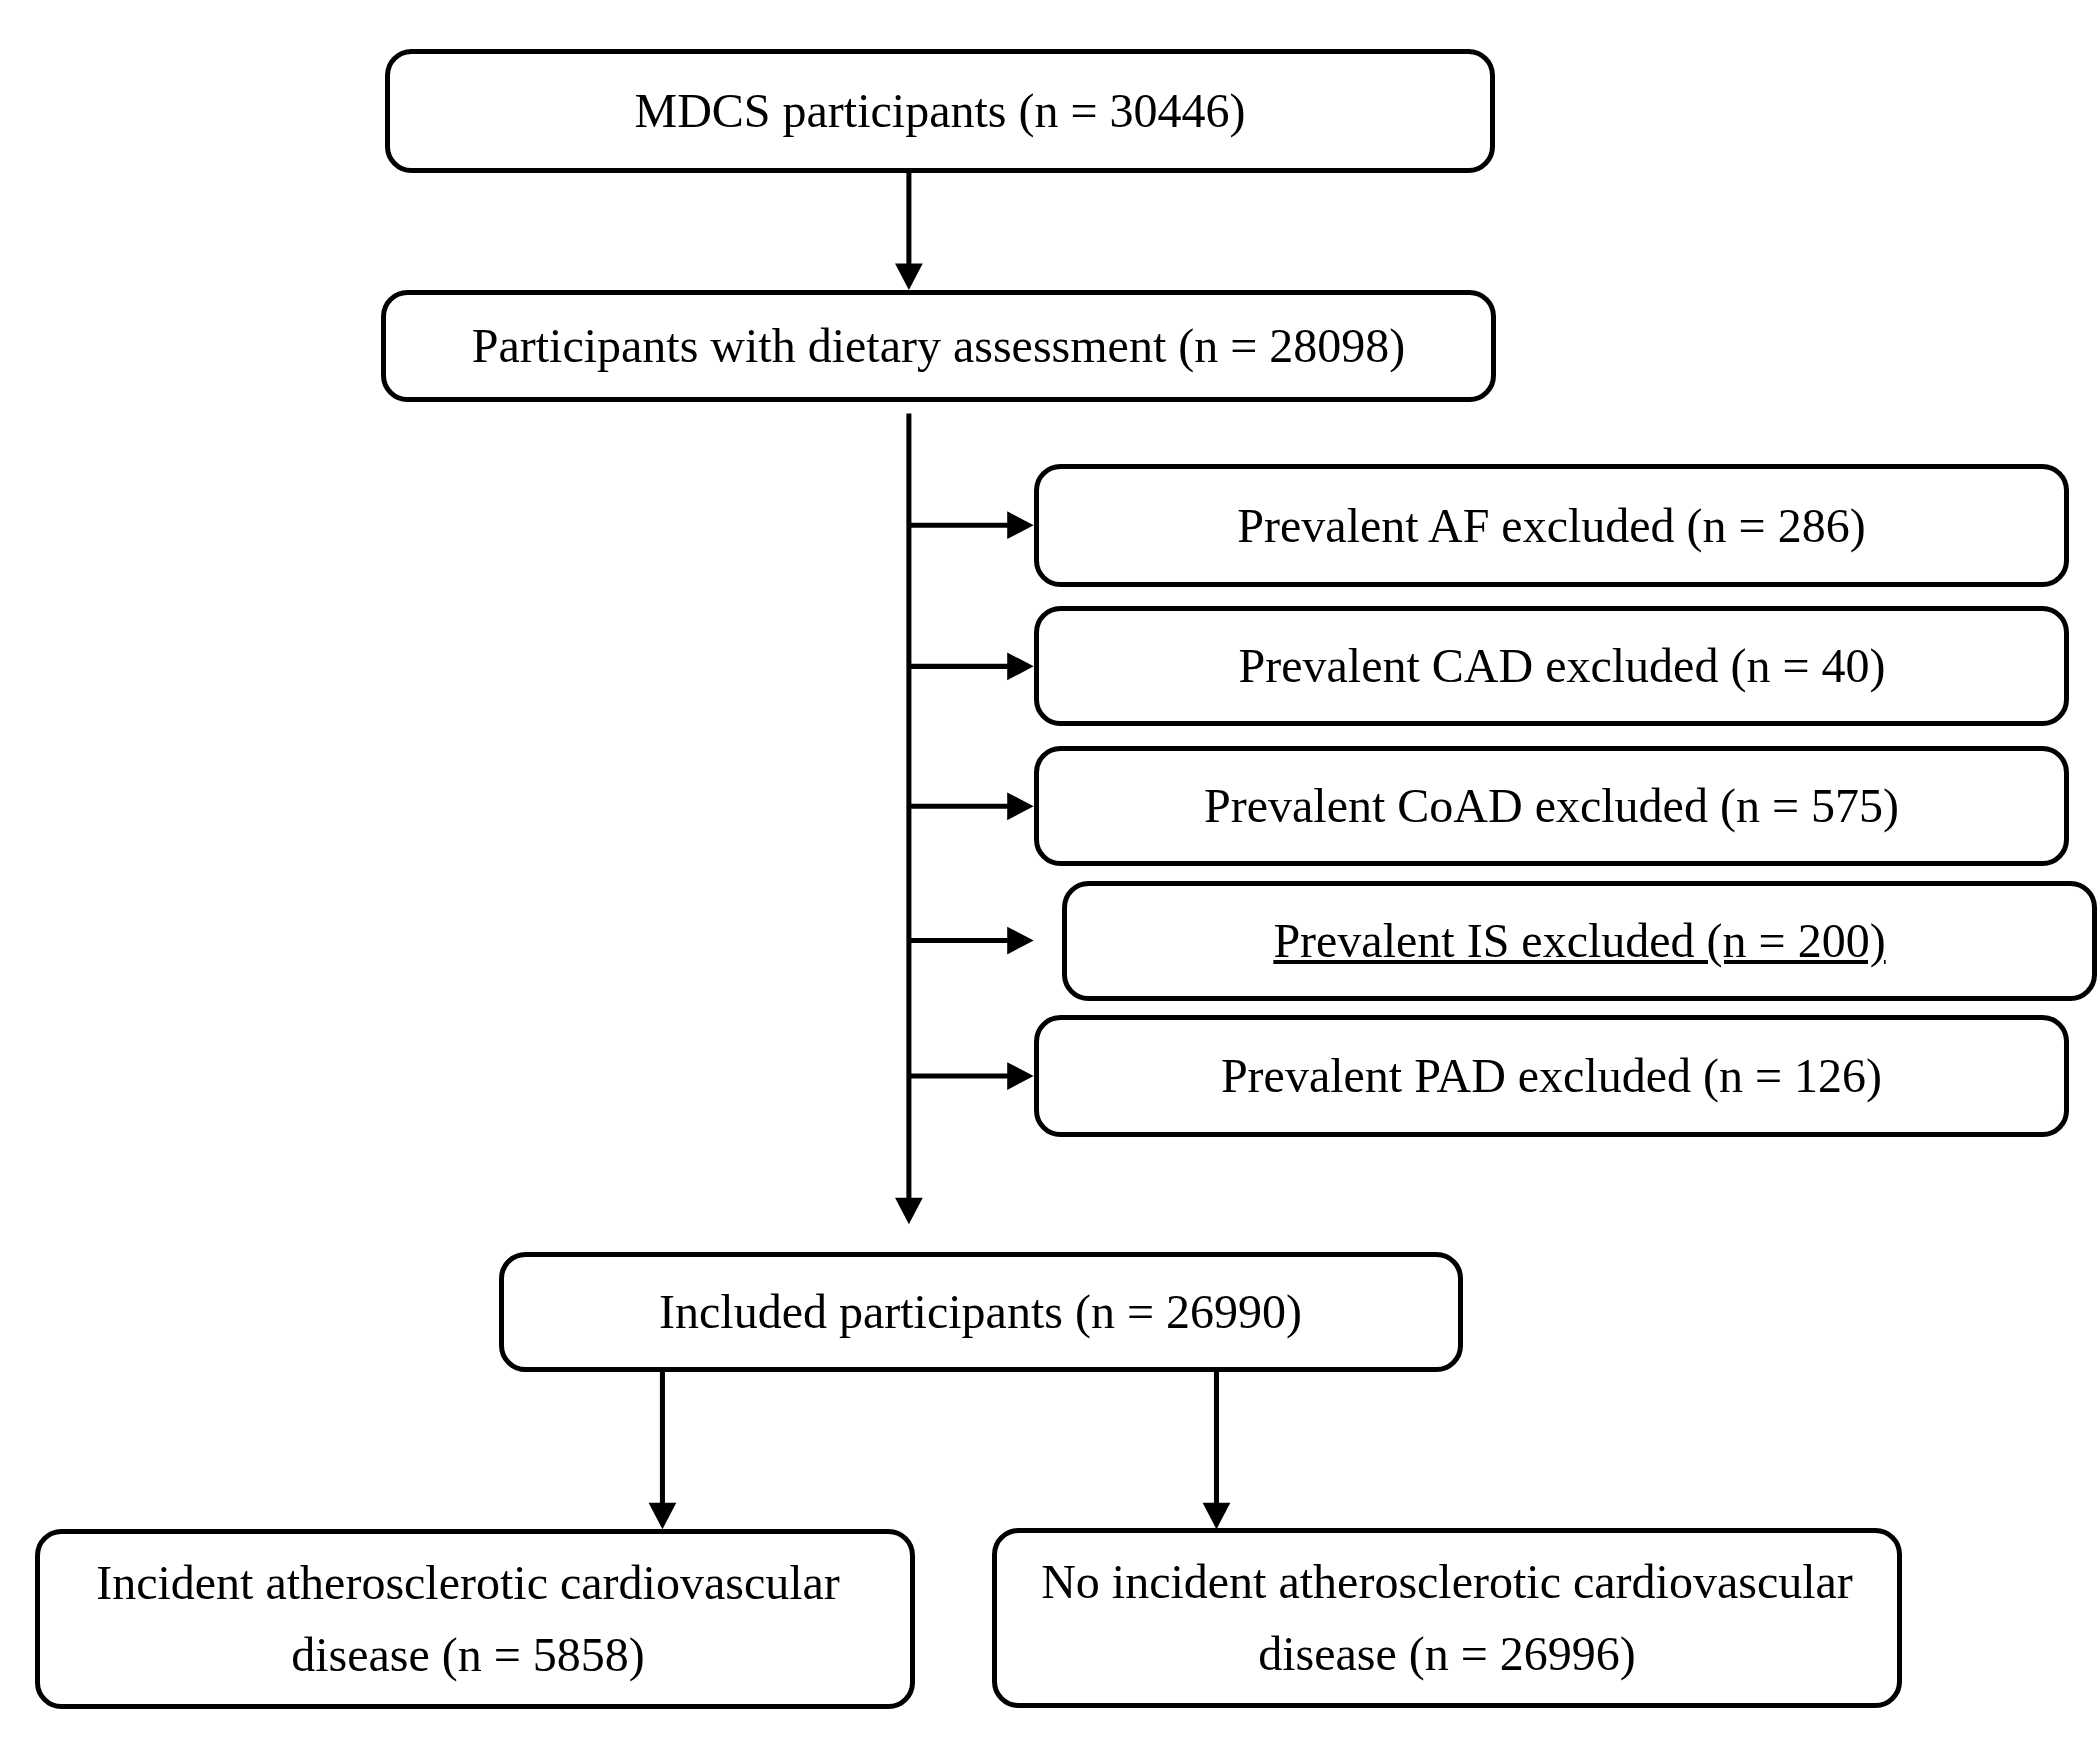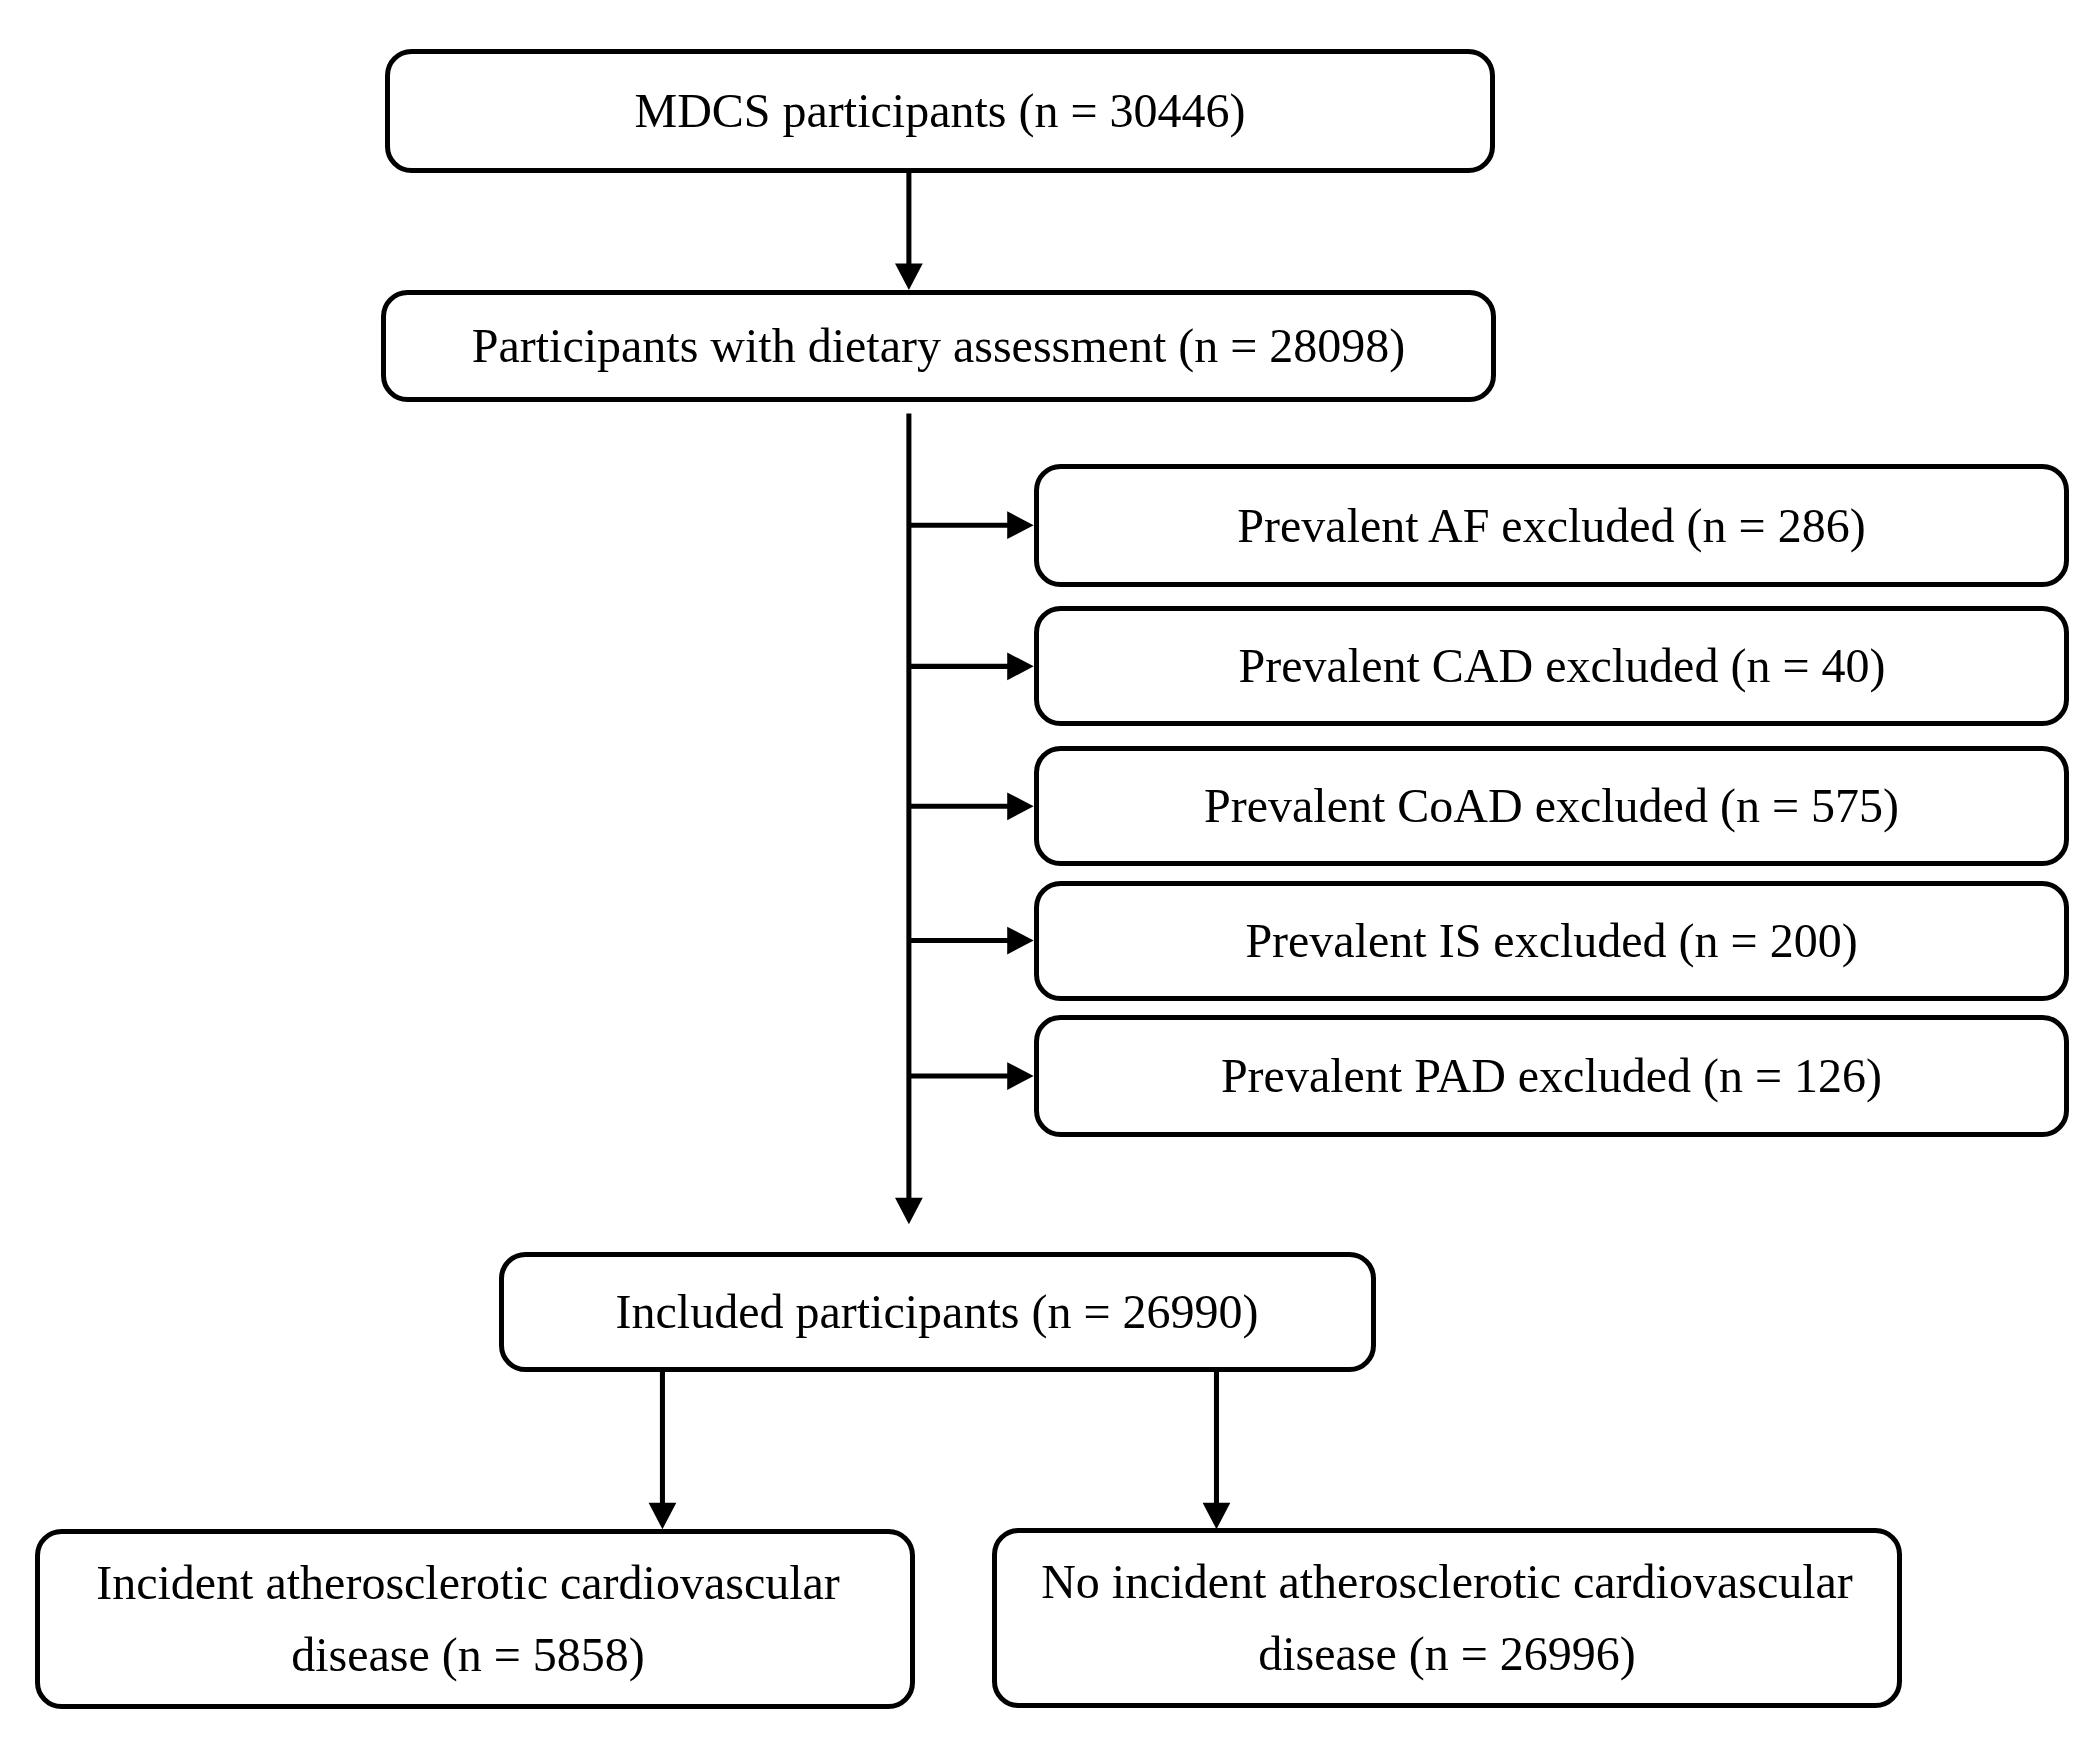--- a/index.html
+++ b/index.html
@@ -44,23 +44,23 @@
   #connector-layer polygon {
     fill: #000000;
     stroke: none;
   }
   
   #box-mdcs        { left: 385px;  top: 49px;   width: 1110px; height: 124px; }
   #box-dietary     { left: 381px;  top: 290px;  width: 1115px; height: 112px; }
   #box-af          { left: 1034px; top: 464px;  width: 1035px; height: 123px; }
   #box-cad         { left: 1034px; top: 606px;  width: 1035px; height: 120px; padding-left: 46px; }
   #box-coad        { left: 1034px; top: 746px; width: 1035px; height: 120px; }
-  #box-is          { left: 1034px; top: 881px; width: 1035px; height: 120px; }
+  #box-is          { left: 1062px; top: 881px; width: 1035px; height: 120px; text-decoration: underline; }
   #box-pad         { left: 1034px; top: 1015px; width: 1035px; height: 122px; }
-  #box-included    { left: 499px;  top: 1252px; width: 877px; height: 120px; padding-left: 24px; }
+  #box-included    { left: 499px;  top: 1252px; width: 964px; height: 120px; padding-left: 24px; }
   #box-incident    { left: 35px;   top: 1529px; width: 880px; height: 180px; padding-left: 11px; }
   #box-no-incident { left: 992px; top: 1528px; width: 910px; height: 180px; }
 </style>
 </head>
 <body>
 
 <div id="canvas">
 
   <svg id="connector-layer" viewBox="0 0 3327 2776" xmlns="http://www.w3.org/2000/svg">
 

